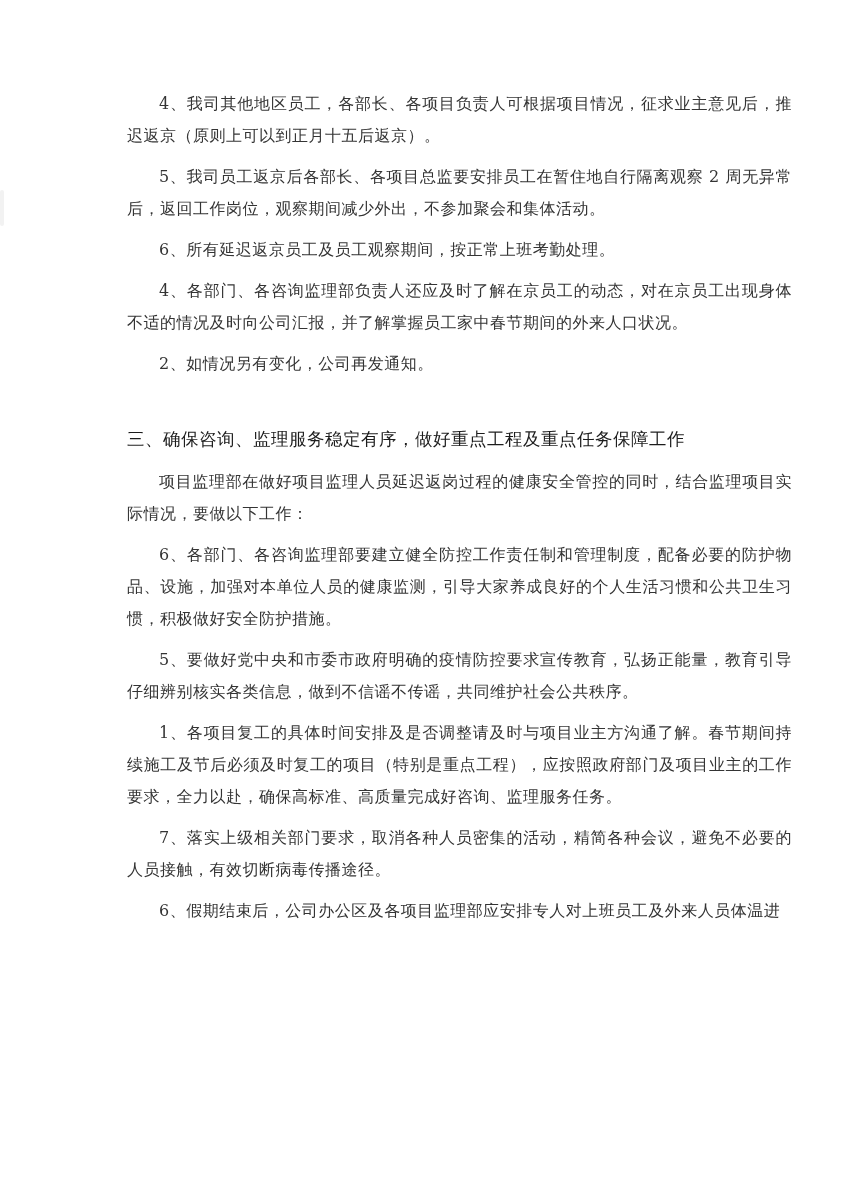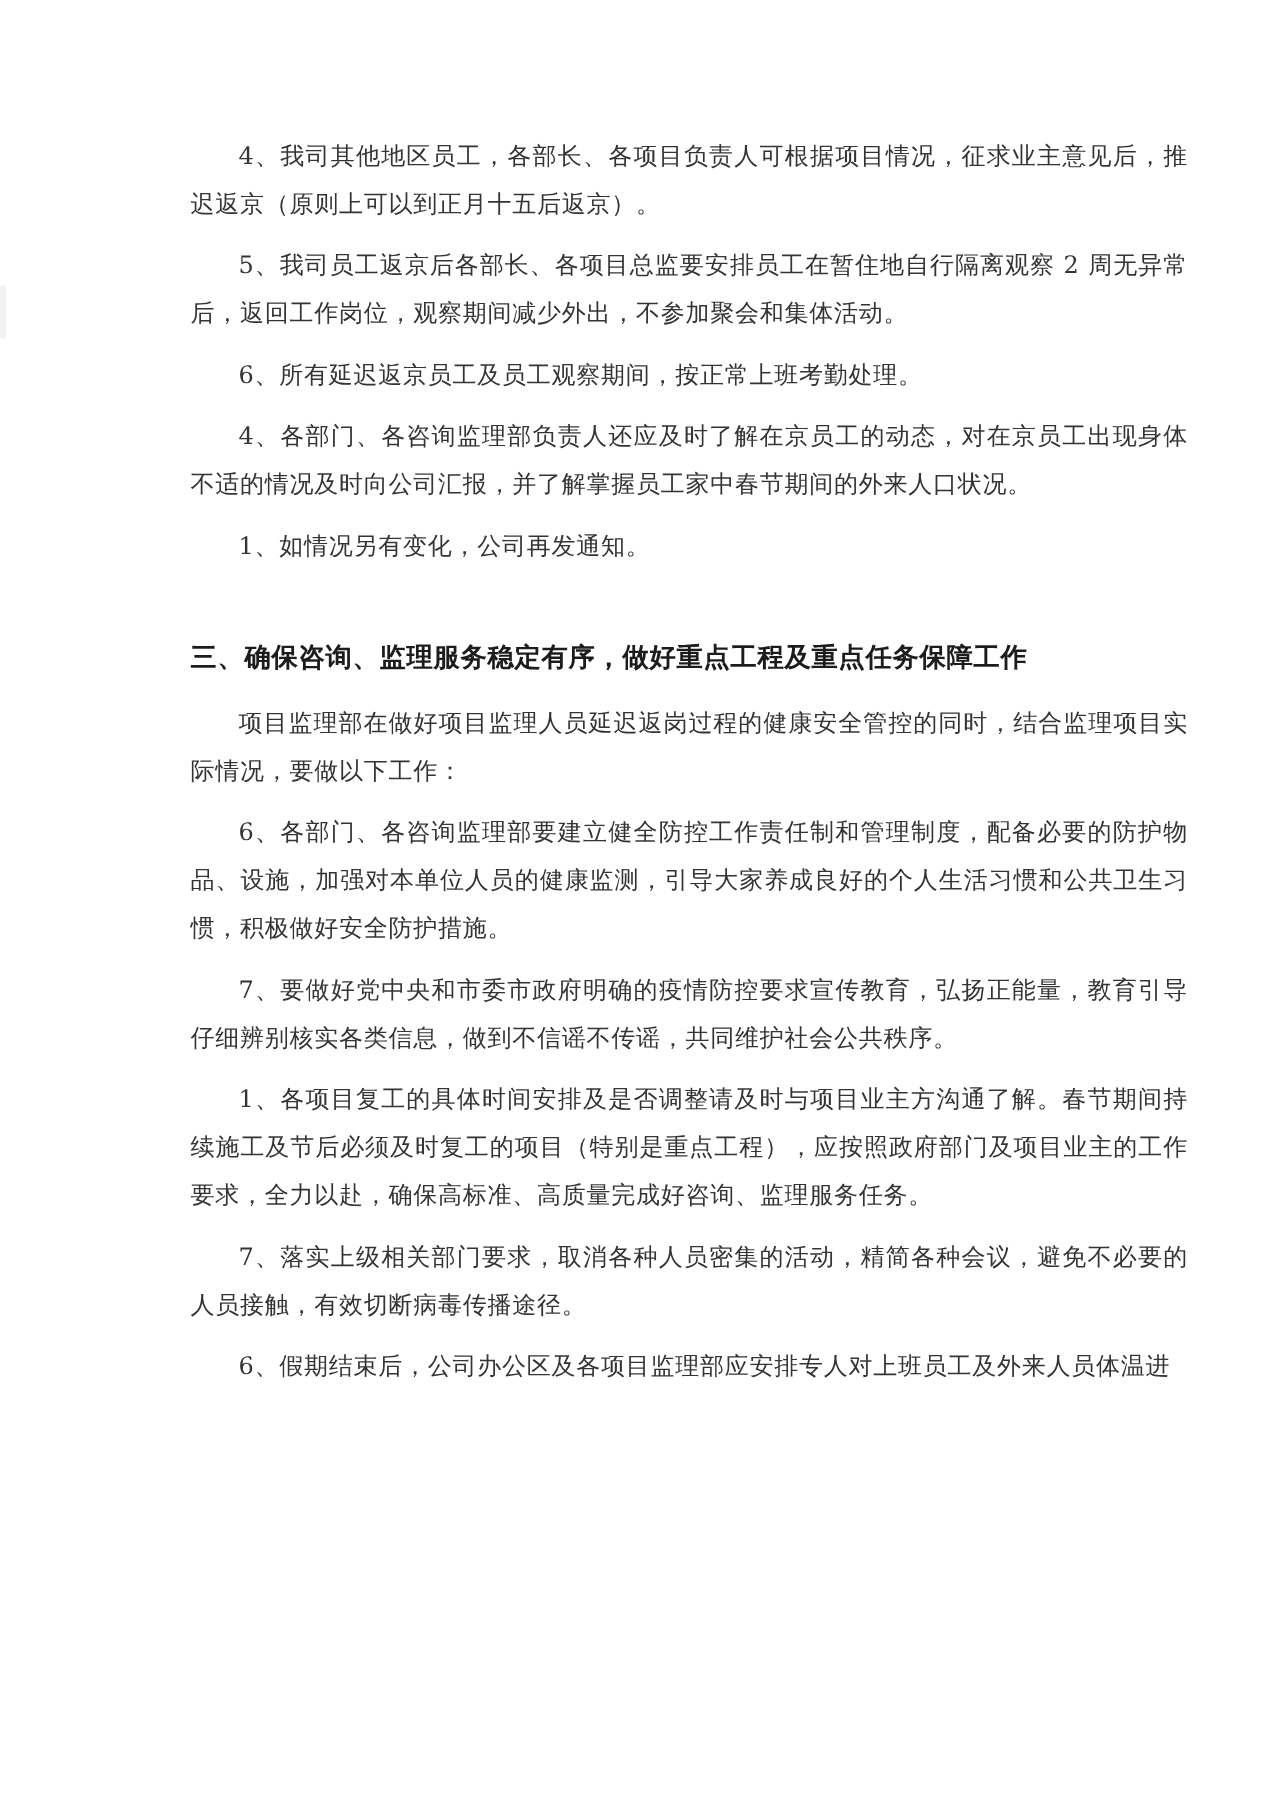--- a/index.html
+++ b/index.html
@@ -26,21 +26,21 @@
     line-height: 32px;
     text-align: justify;
     text-indent: 2em;
     letter-spacing: 0.5px;
     word-break: break-all;
   }
   .heading {
     margin: 42px 0 10px 0;
     font-size: 17.5px;
     line-height: 34px;
-    font-weight: bold;
+    font-weight: normal;
     color: #1c1c1c;
     text-align: left;
     text-indent: 0;
     letter-spacing: 0.5px;
   }
   
   .scan-artifact {
     position: absolute;
     left: 0;
     top: 190px;
@@ -53,23 +53,23 @@
 </head>
 <body>
 
 <div class="page">
   <div class="scan-artifact"></div>
 
   <p class="para">4、我司其他地区员工，各部长、各项目负责人可根据项目情况，征求业主意见后，推迟返京（原则上可以到正月十五后返京）。</p>
   <p class="para">5、我司员工返京后各部长、各项目总监要安排员工在暂住地自行隔离观察 2 周无异常后，返回工作岗位，观察期间减少外出，不参加聚会和集体活动。</p>
   <p class="para">6、所有延迟返京员工及员工观察期间，按正常上班考勤处理。</p>
   <p class="para">4、各部门、各咨询监理部负责人还应及时了解在京员工的动态，对在京员工出现身体不适的情况及时向公司汇报，并了解掌握员工家中春节期间的外来人口状况。</p>
-  <p class="para">1、如情况另有变化，公司再发通知。</p>
+  <p class="para">2、如情况另有变化，公司再发通知。</p>
 
   <h2 class="heading">三、确保咨询、监理服务稳定有序，做好重点工程及重点任务保障工作</h2>
 
   <p class="para">项目监理部在做好项目监理人员延迟返岗过程的健康安全管控的同时，结合监理项目实际情况，要做以下工作：</p>
   <p class="para">6、各部门、各咨询监理部要建立健全防控工作责任制和管理制度，配备必要的防护物品、设施，加强对本单位人员的健康监测，引导大家养成良好的个人生活习惯和公共卫生习惯，积极做好安全防护措施。</p>
-  <p class="para">7、要做好党中央和市委市政府明确的疫情防控要求宣传教育，弘扬正能量，教育引导仔细辨别核实各类信息，做到不信谣不传谣，共同维护社会公共秩序。</p>
+  <p class="para">5、要做好党中央和市委市政府明确的疫情防控要求宣传教育，弘扬正能量，教育引导仔细辨别核实各类信息，做到不信谣不传谣，共同维护社会公共秩序。</p>
   <p class="para">1、各项目复工的具体时间安排及是否调整请及时与项目业主方沟通了解。春节期间持续施工及节后必须及时复工的项目（特别是重点工程），应按照政府部门及项目业主的工作要求，全力以赴，确保高标准、高质量完成好咨询、监理服务任务。</p>
   <p class="para">7、落实上级相关部门要求，取消各种人员密集的活动，精简各种会议，避免不必要的人员接触，有效切断病毒传播途径。</p>
   <p class="para">6、假期结束后，公司办公区及各项目监理部应安排专人对上班员工及外来人员体温进</p>
 </div>
 
 </body></html>

